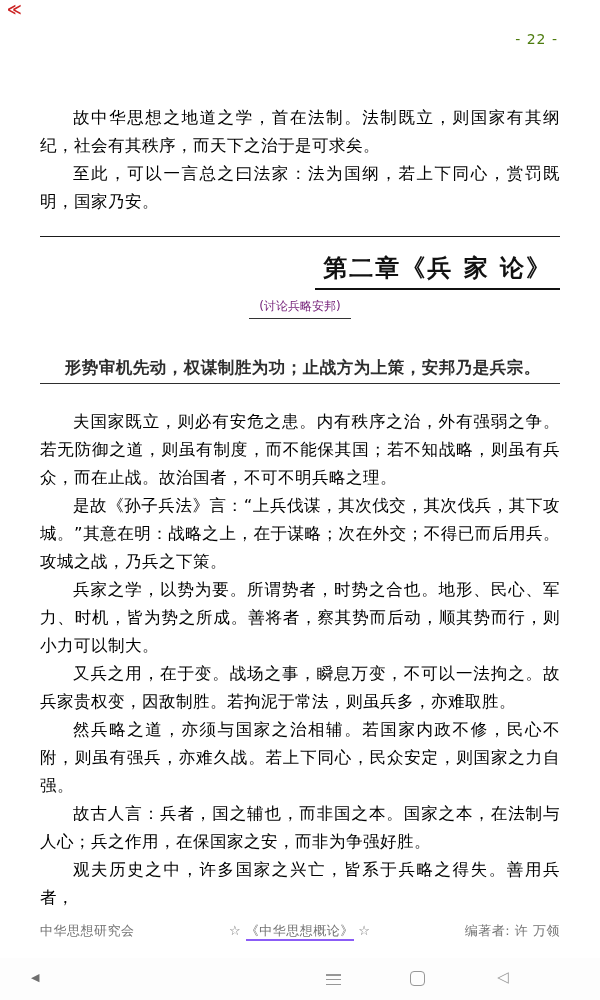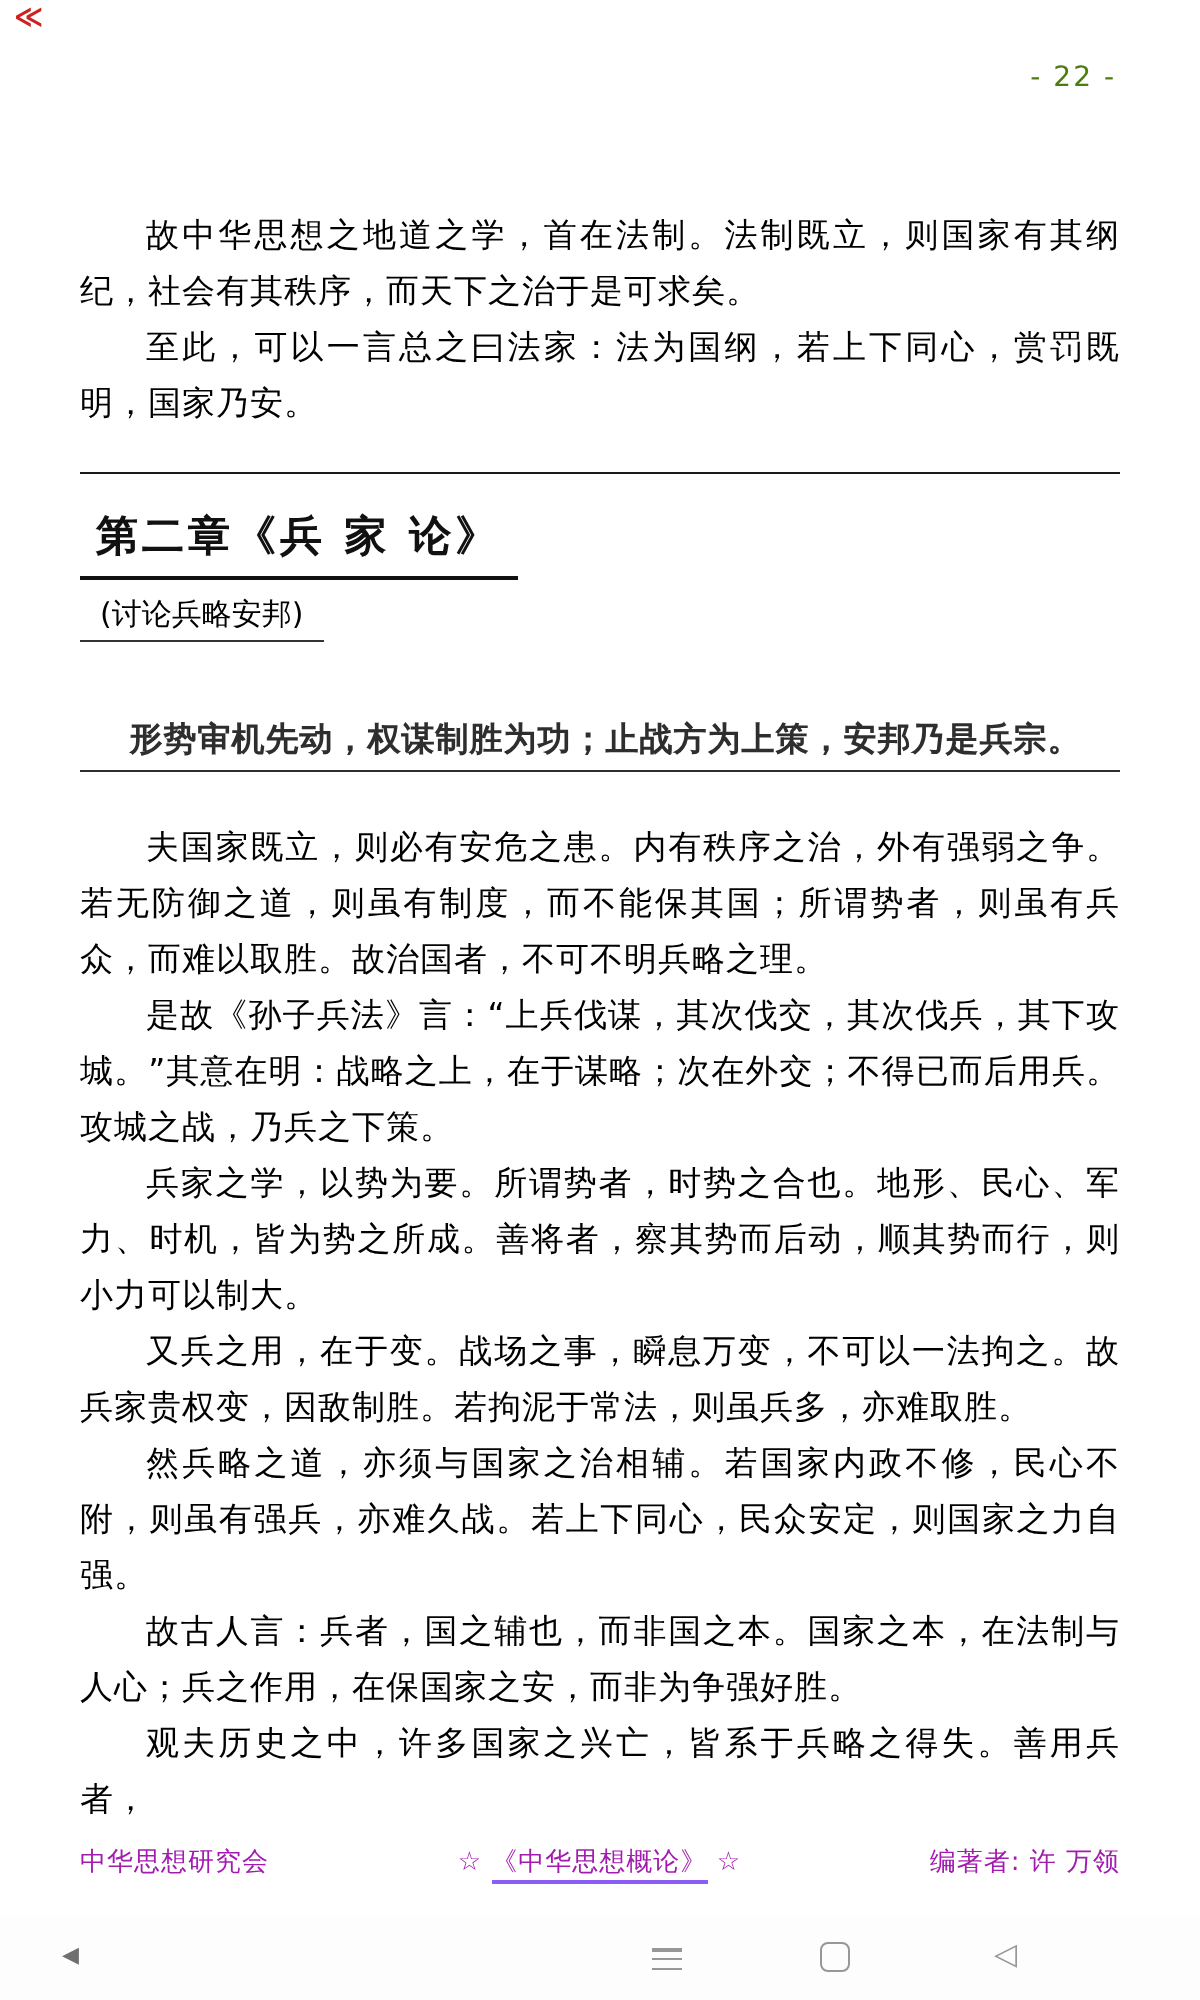--- a/index.html
+++ b/index.html
@@ -40,38 +40,38 @@
     text-indent: 2em;
     text-align: justify;
     color: #000000;
   }
   hr.separator {
     border: none;
     border-top: 1.5px solid #1a1a1a;
     margin: 20px 0 14px 0;
   }
   h1.chapter-title {
-    text-align: left;
-    font-size: 21px;
+    text-align: right;
+    font-size: 24px;
     line-height: 34px;
     margin-top: 14px;
     color: #111111;
     font-weight: bold;
   }
   h1.chapter-title .u-pad {
     display: inline-block;
     border-bottom: 2px solid #111111;
     padding: 0 8px 3px 8px;
     letter-spacing: 2px;
   }
   .chapter-subtitle {
-    text-align: left;
-    font-size: 15px;
+    text-align: center;
+    font-size: 12px;
     margin-top: 8px;
-    color: #000000;
+    color: #701a75;
   }
   .chapter-subtitle .u-pad {
     display: inline-block;
     border-bottom: 1px solid #333333;
     padding: 0 10px 3px 10px;
   }
   p.thesis {
     margin-top: 36px;
     font-size: 16.5px;
     line-height: 26px;
@@ -84,21 +84,21 @@
   }
   .body-block { margin-top: 24px; }
   .footer {
     position: absolute;
     left: 40px; right: 40px;
     top: 922px;
     display: flex;
     justify-content: space-between;
     align-items: baseline;
     font-size: 13px;
-    color: #a21caf;
+    color: #737373;
     letter-spacing: 0.5px;
   }
   .footer .u { border-bottom: 2px solid #8b5cf6; padding-bottom: 1px; }
   .navbar {
     position: absolute;
     left: 0; right: 0; bottom: 0;
     height: 42px;
     background: #fdfdfd;
   }
   .nav-scroll-left {
@@ -148,21 +148,21 @@
       <span class="u-pad">第二章《兵 家 论》</span>
     </h1>
 
     <div class="chapter-subtitle">
       <span class="u-pad">(讨论兵略安邦)</span>
     </div>
 
     <p class="thesis">形势审机先动，权谋制胜为功；止战方为上策，安邦乃是兵宗。</p>
 
     <div class="body-block">
-      <p class="body">夫国家既立，则必有安危之患。内有秩序之治，外有强弱之争。若无防御之道，则虽有制度，而不能保其国；所谓势者，则虽有兵众，而难以取胜。故治国者，不可不明兵略之理。</p>
+      <p class="body">夫国家既立，则必有安危之患。内有秩序之治，外有强弱之争。若无防御之道，则虽有制度，而不能保其国；若不知战略，则虽有兵众，而在止战。故治国者，不可不明兵略之理。</p>
       <p class="body">是故《孙子兵法》言：“上兵伐谋，其次伐交，其次伐兵，其下攻城。”其意在明：战略之上，在于谋略；次在外交；不得已而后用兵。攻城之战，乃兵之下策。</p>
       <p class="body">兵家之学，以势为要。所谓势者，时势之合也。地形、民心、军力、时机，皆为势之所成。善将者，察其势而后动，顺其势而行，则小力可以制大。</p>
       <p class="body">又兵之用，在于变。战场之事，瞬息万变，不可以一法拘之。故兵家贵权变，因敌制胜。若拘泥于常法，则虽兵多，亦难取胜。</p>
       <p class="body">然兵略之道，亦须与国家之治相辅。若国家内政不修，民心不附，则虽有强兵，亦难久战。若上下同心，民众安定，则国家之力自强。</p>
       <p class="body">故古人言：兵者，国之辅也，而非国之本。国家之本，在法制与人心；兵之作用，在保国家之安，而非为争强好胜。</p>
       <p class="body">观夫历史之中，许多国家之兴亡，皆系于兵略之得失。善用兵者，</p>
     </div>
   </div>
 
   <div class="footer">

